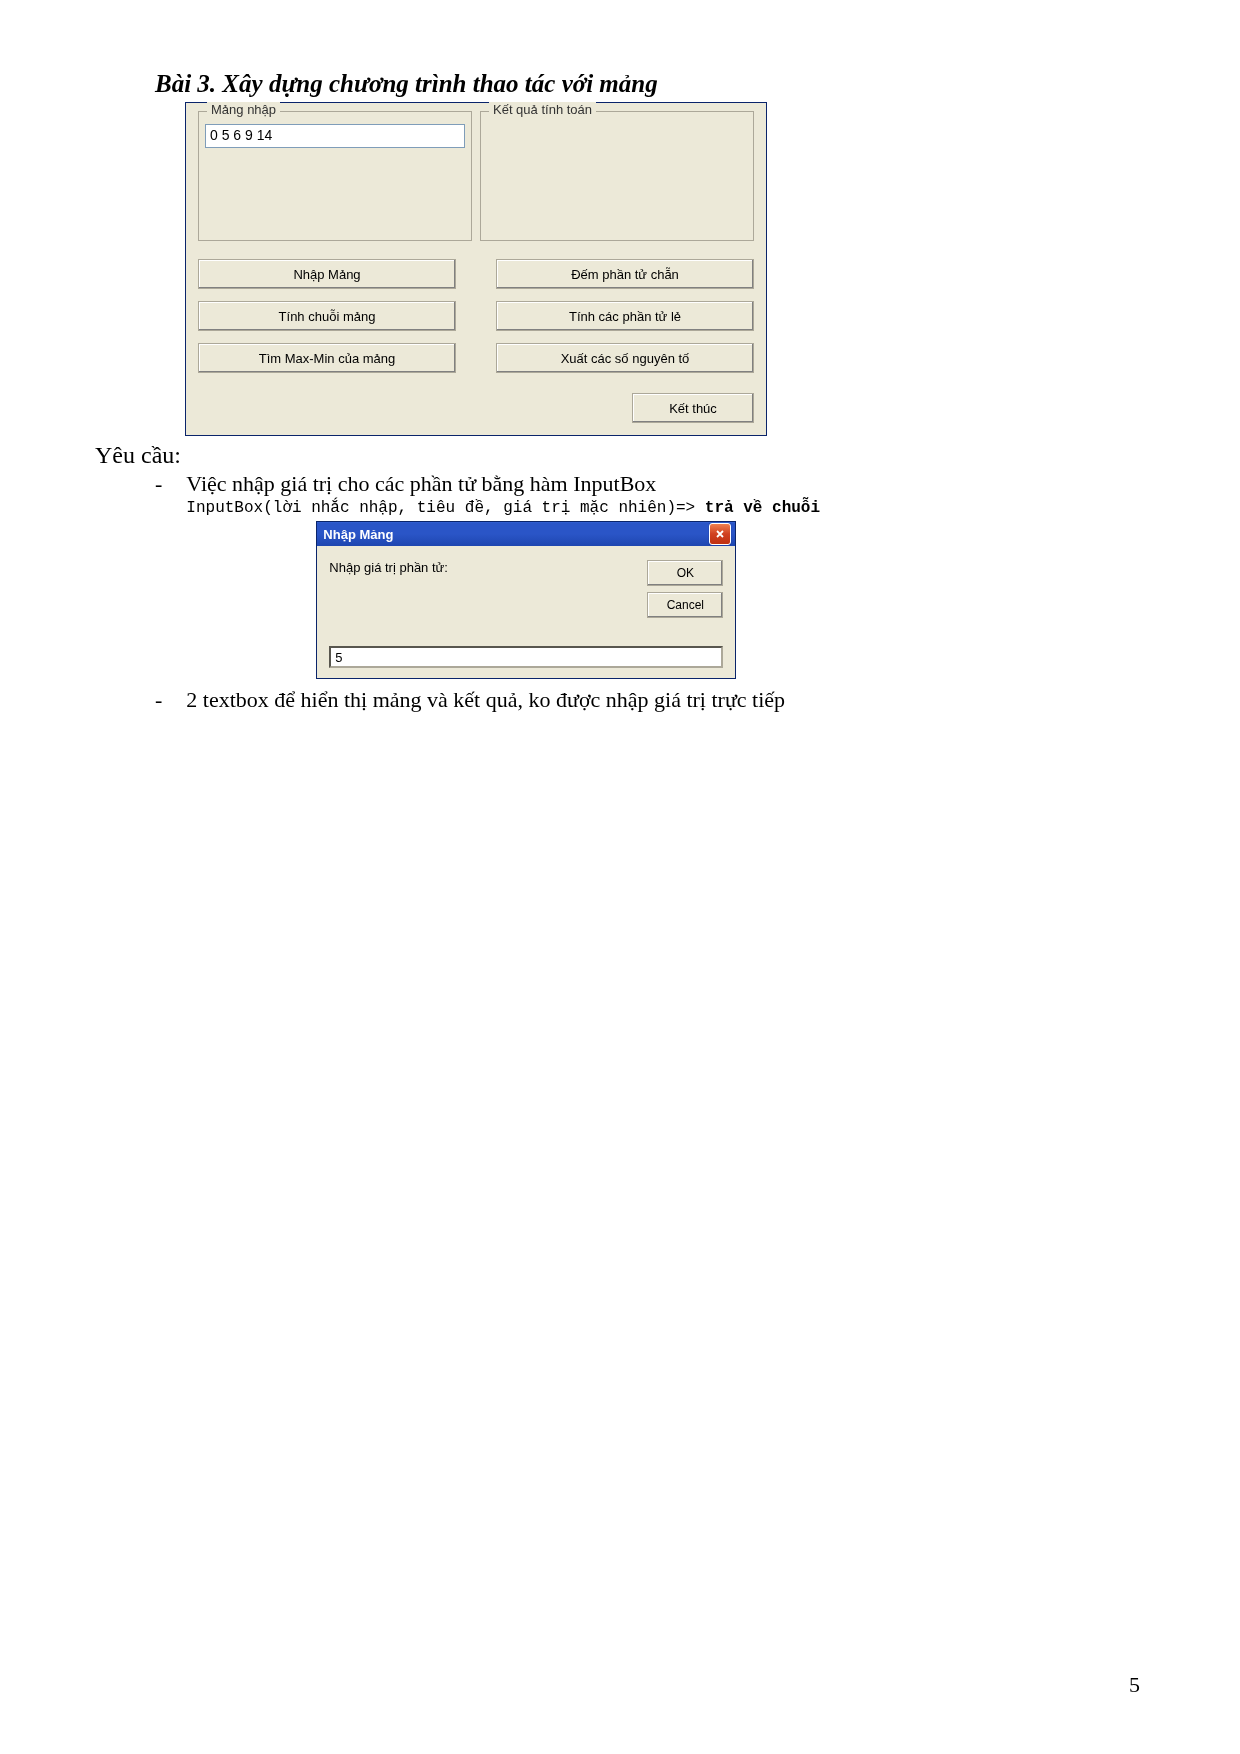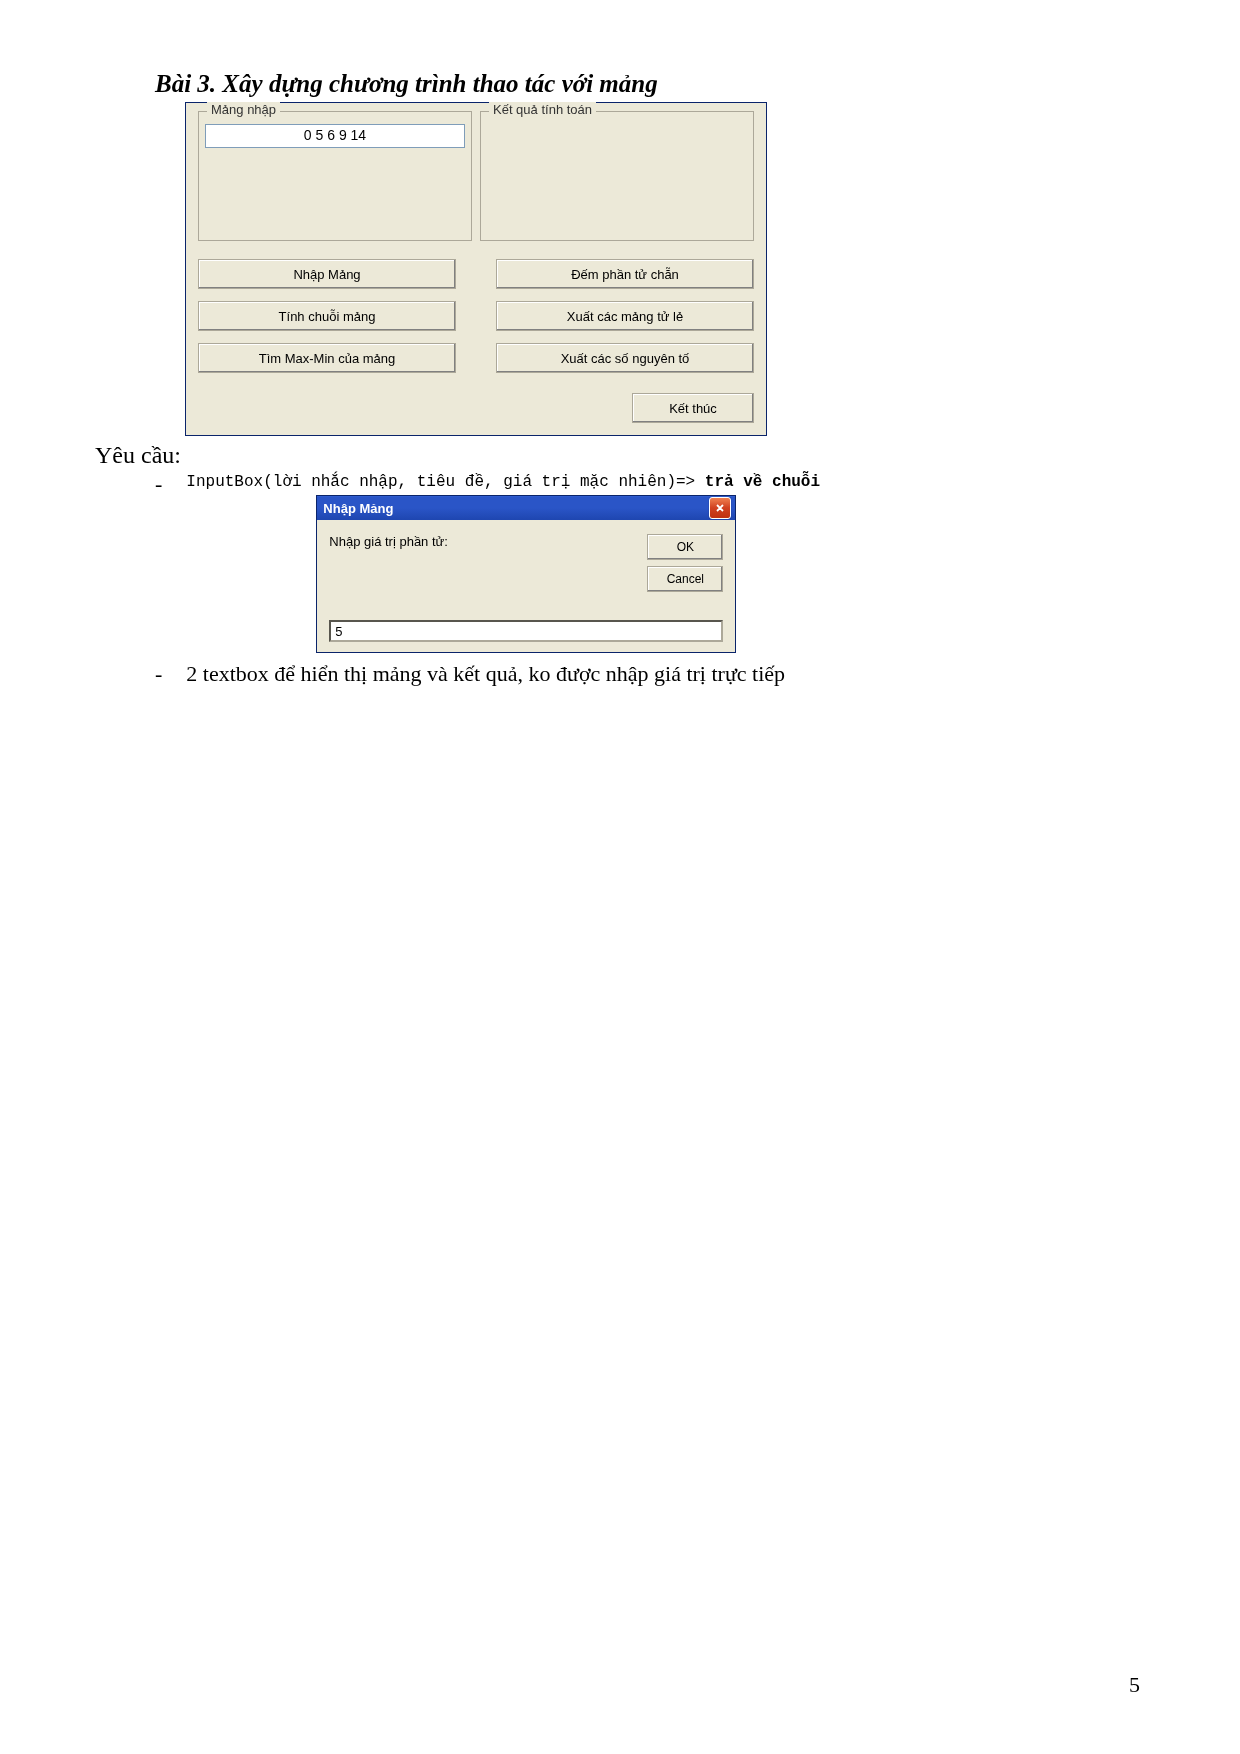--- a/index.html
+++ b/index.html
@@ -90,21 +90,20 @@
     color:#333;
   }
   .xp-textbox {
     border:1px solid #7f9db9;
     background:#fff;
     width:100%;height:24px;
     padding:2px 4px;
     box-sizing:border-box;
     font-family:Tahoma,sans-serif;font-size:14px;
     margin-top:6px;
-    text-align:center;
   }
   .btn-grid {
     display:grid;
     grid-template-columns:1fr 1fr;
     gap:12px 40px;
     padding:4px 0;
   }
   .xp-button {
     height:28px;
     border:1px solid #aca899;
@@ -185,36 +184,37 @@
           <div class="xp-textbox">0 5 6 9 14</div>
         </div>
         <div class="xp-fieldset">
           <div class="xp-legend">Kết quả tính toán</div>
         </div>
       </div>
       <div class="btn-grid">
         <div class="xp-button">Nhập Mảng</div>
         <div class="xp-button">Đếm phần tử chẵn</div>
         <div class="xp-button">Tính chuỗi mảng</div>
-        <div class="xp-button">Xuất các mảng tử lẻ</div>
+        <div class="xp-button">Tính các phần tử lẻ</div>
         <div class="xp-button">Tìm Max-Min của mảng</div>
         <div class="xp-button">Xuất các số nguyên tố</div>
       </div>
       <div class="finish-row">
         <div class="xp-button">Kết thúc</div>
       </div>
     </div>
   </div>
 
   <div class="subhead">Yêu cầu:</div>
 
   <ul class="bullet-list">
     <li>
       <span class="dash">-</span>
       <div class="content">
+        <div>Việc  nhập giá trị cho các phần tử bằng hàm InputBox</div>
         <div class="mono"><span>InputBox(lời nhắc nhập, tiêu đề, giá trị mặc nhiên)=&gt; </span><span class="bold">trả về chuỗi</span></div>
 
         <div class="xp-window2">
           <div class="xp-titlebar">
             <span>Nhập Mảng</span>
             <span class="spacer"></span>
             <span class="xp-ctrl close">
               <svg viewBox="0 0 10 10">
                   <path d="M2 2 L8 8 M8 2 L2 8" stroke="#fff" stroke-width="1.8"></path>
                 </svg>

